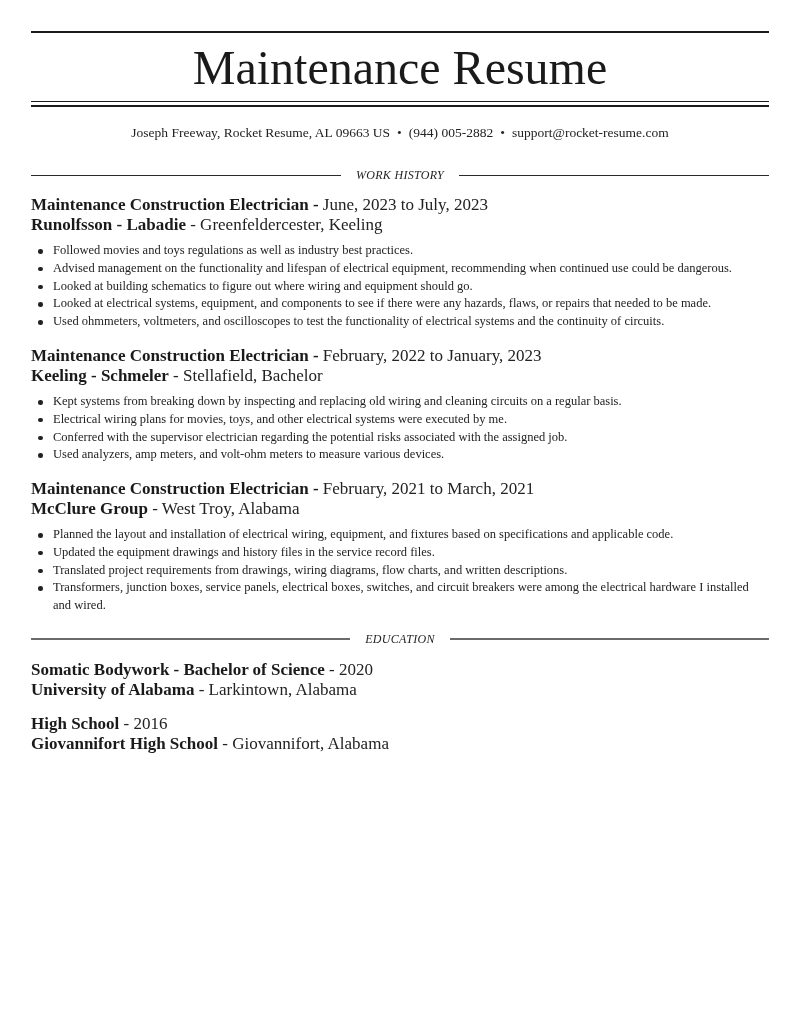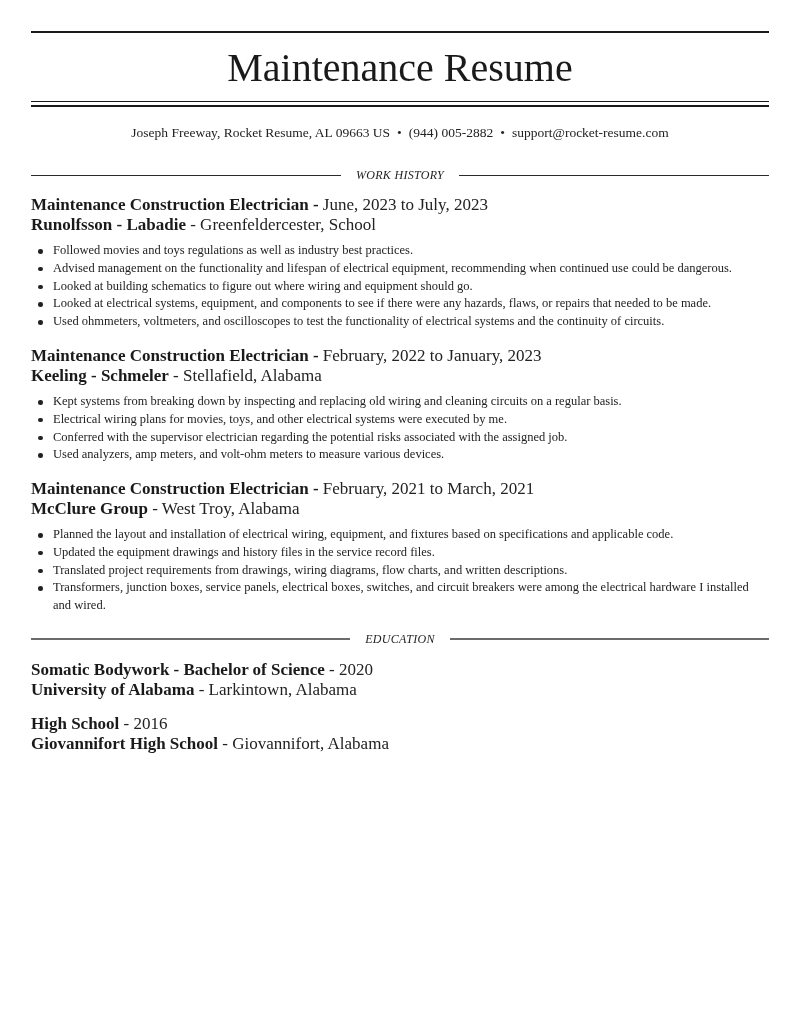--- a/index.html
+++ b/index.html
@@ -22,21 +22,21 @@
       left: 31px; right: 31px;
       top: 31px;
       height: 2px;
       background: #1a1a1a;
     }
     .title {
       position: absolute;
       left: 31px; right: 31px;
       top: 43px;
       text-align: center;
-      font-size: 40px;
+      font-size: 48px;
       line-height: 50px;
       font-weight: normal;
       color: #1a1a1a;
     }
     .rule-double-a {
       position: absolute;
       left: 31px; right: 31px;
       top: 101px;
       height: 1px;
       background: #1a1a1a;
@@ -128,33 +128,33 @@
   </div>
 
   <div class="section-head" style="top:164px;">
     <div class="line"></div>
     <div class="label">WORK HISTORY</div>
     <div class="line"></div>
   </div>
 
   <div class="block" style="top:195px;">
     <div class="row"><b>Maintenance Construction Electrician</b><b> - </b><span>June, 2023 to July, 2023</span></div>
-    <div class="row"><b>Runolfsson - Labadie</b><span> - </span><span>Greenfeldercester, School</span></div>
+    <div class="row"><b>Runolfsson - Labadie</b><span> - </span><span>Greenfeldercester, Keeling</span></div>
     <ul class="bullets">
       <li>Followed movies and toys regulations as well as industry best practices.</li>
       <li>Advised management on the functionality and lifespan of electrical equipment, recommending when continued use could be dangerous.</li>
       <li>Looked at building schematics to figure out where wiring and equipment should go.</li>
       <li>Looked at electrical systems, equipment, and components to see if there were any hazards, flaws, or repairs that needed to be made.</li>
       <li>Used ohmmeters, voltmeters, and oscilloscopes to test the functionality of electrical systems and the continuity of circuits.</li>
     </ul>
   </div>
 
   <div class="block" style="top:346px;">
     <div class="row"><b>Maintenance Construction Electrician</b><b> - </b><span>February, 2022 to January, 2023</span></div>
-    <div class="row"><b>Keeling - Schmeler</b><span> - </span><span>Stellafield, Alabama</span></div>
+    <div class="row"><b>Keeling - Schmeler</b><span> - </span><span>Stellafield, Bachelor</span></div>
     <ul class="bullets">
       <li>Kept systems from breaking down by inspecting and replacing old wiring and cleaning circuits on a regular basis.</li>
       <li>Electrical wiring plans for movies, toys, and other electrical systems were executed by me.</li>
       <li>Conferred with the supervisor electrician regarding the potential risks associated with the assigned job.</li>
       <li>Used analyzers, amp meters, and volt-ohm meters to measure various devices.</li>
     </ul>
   </div>
 
   <div class="block" style="top:479px;">
     <div class="row"><b>Maintenance Construction Electrician</b><b> - </b><span>February, 2021 to March, 2021</span></div>

